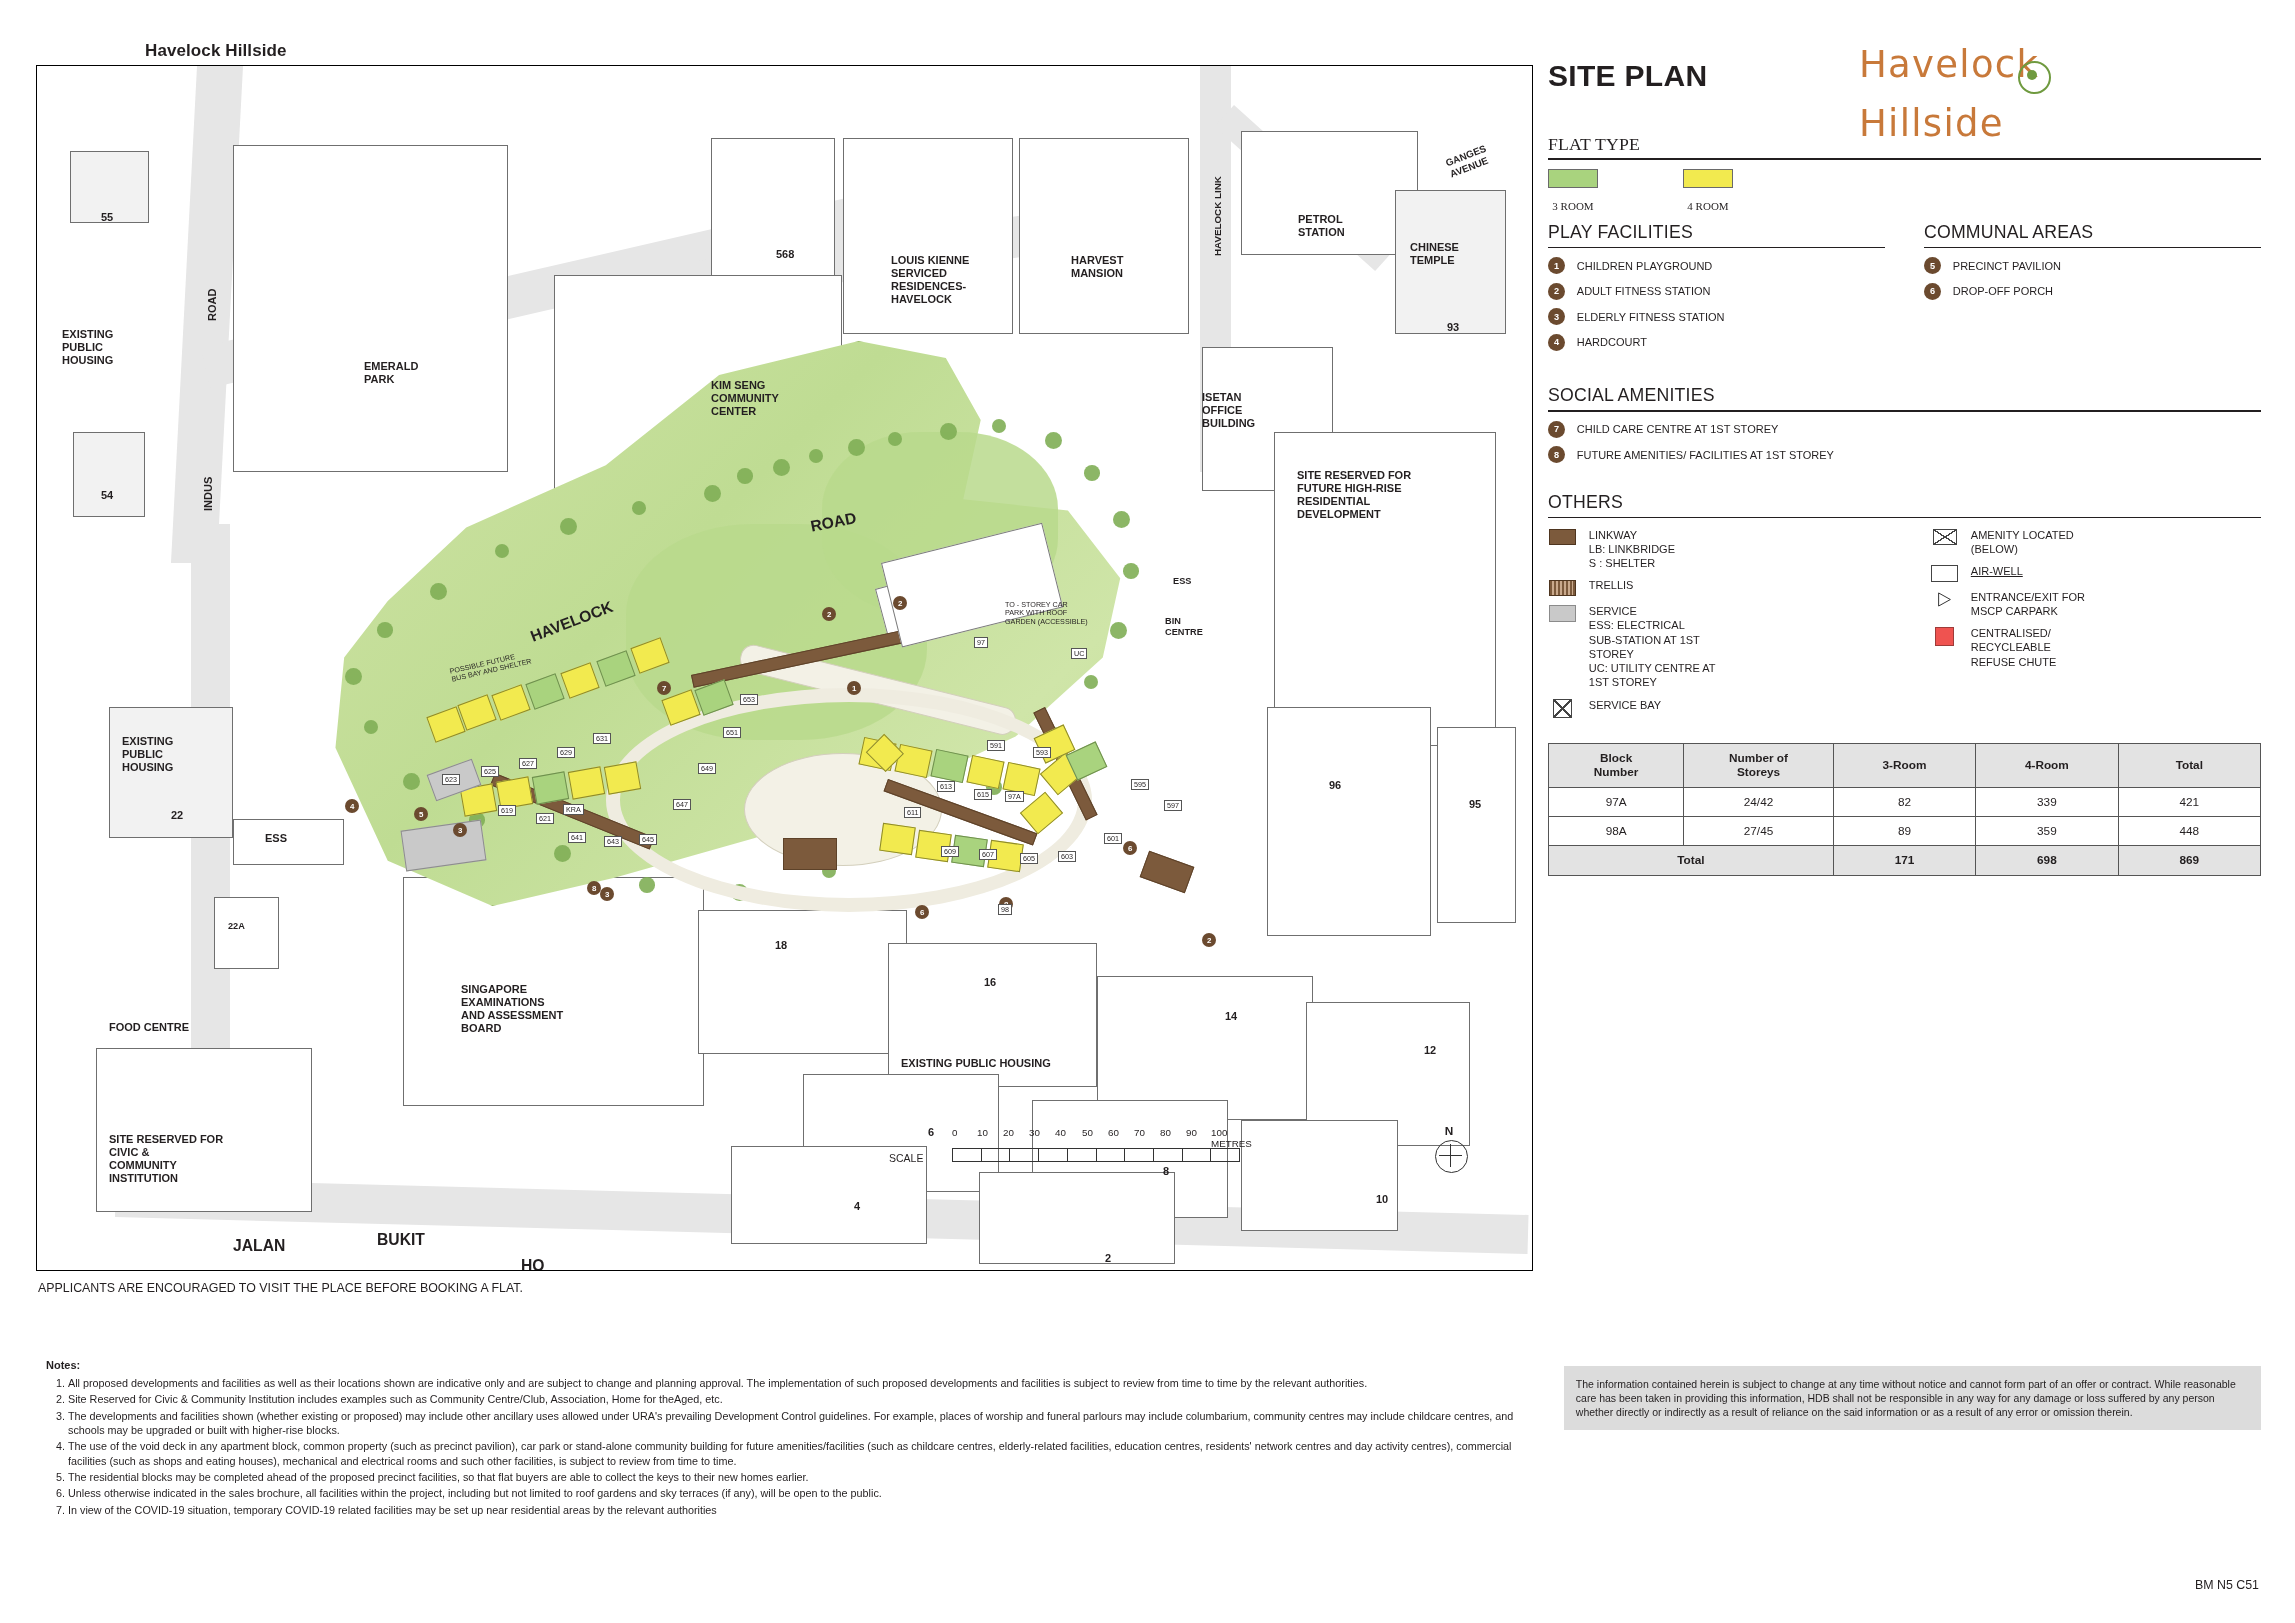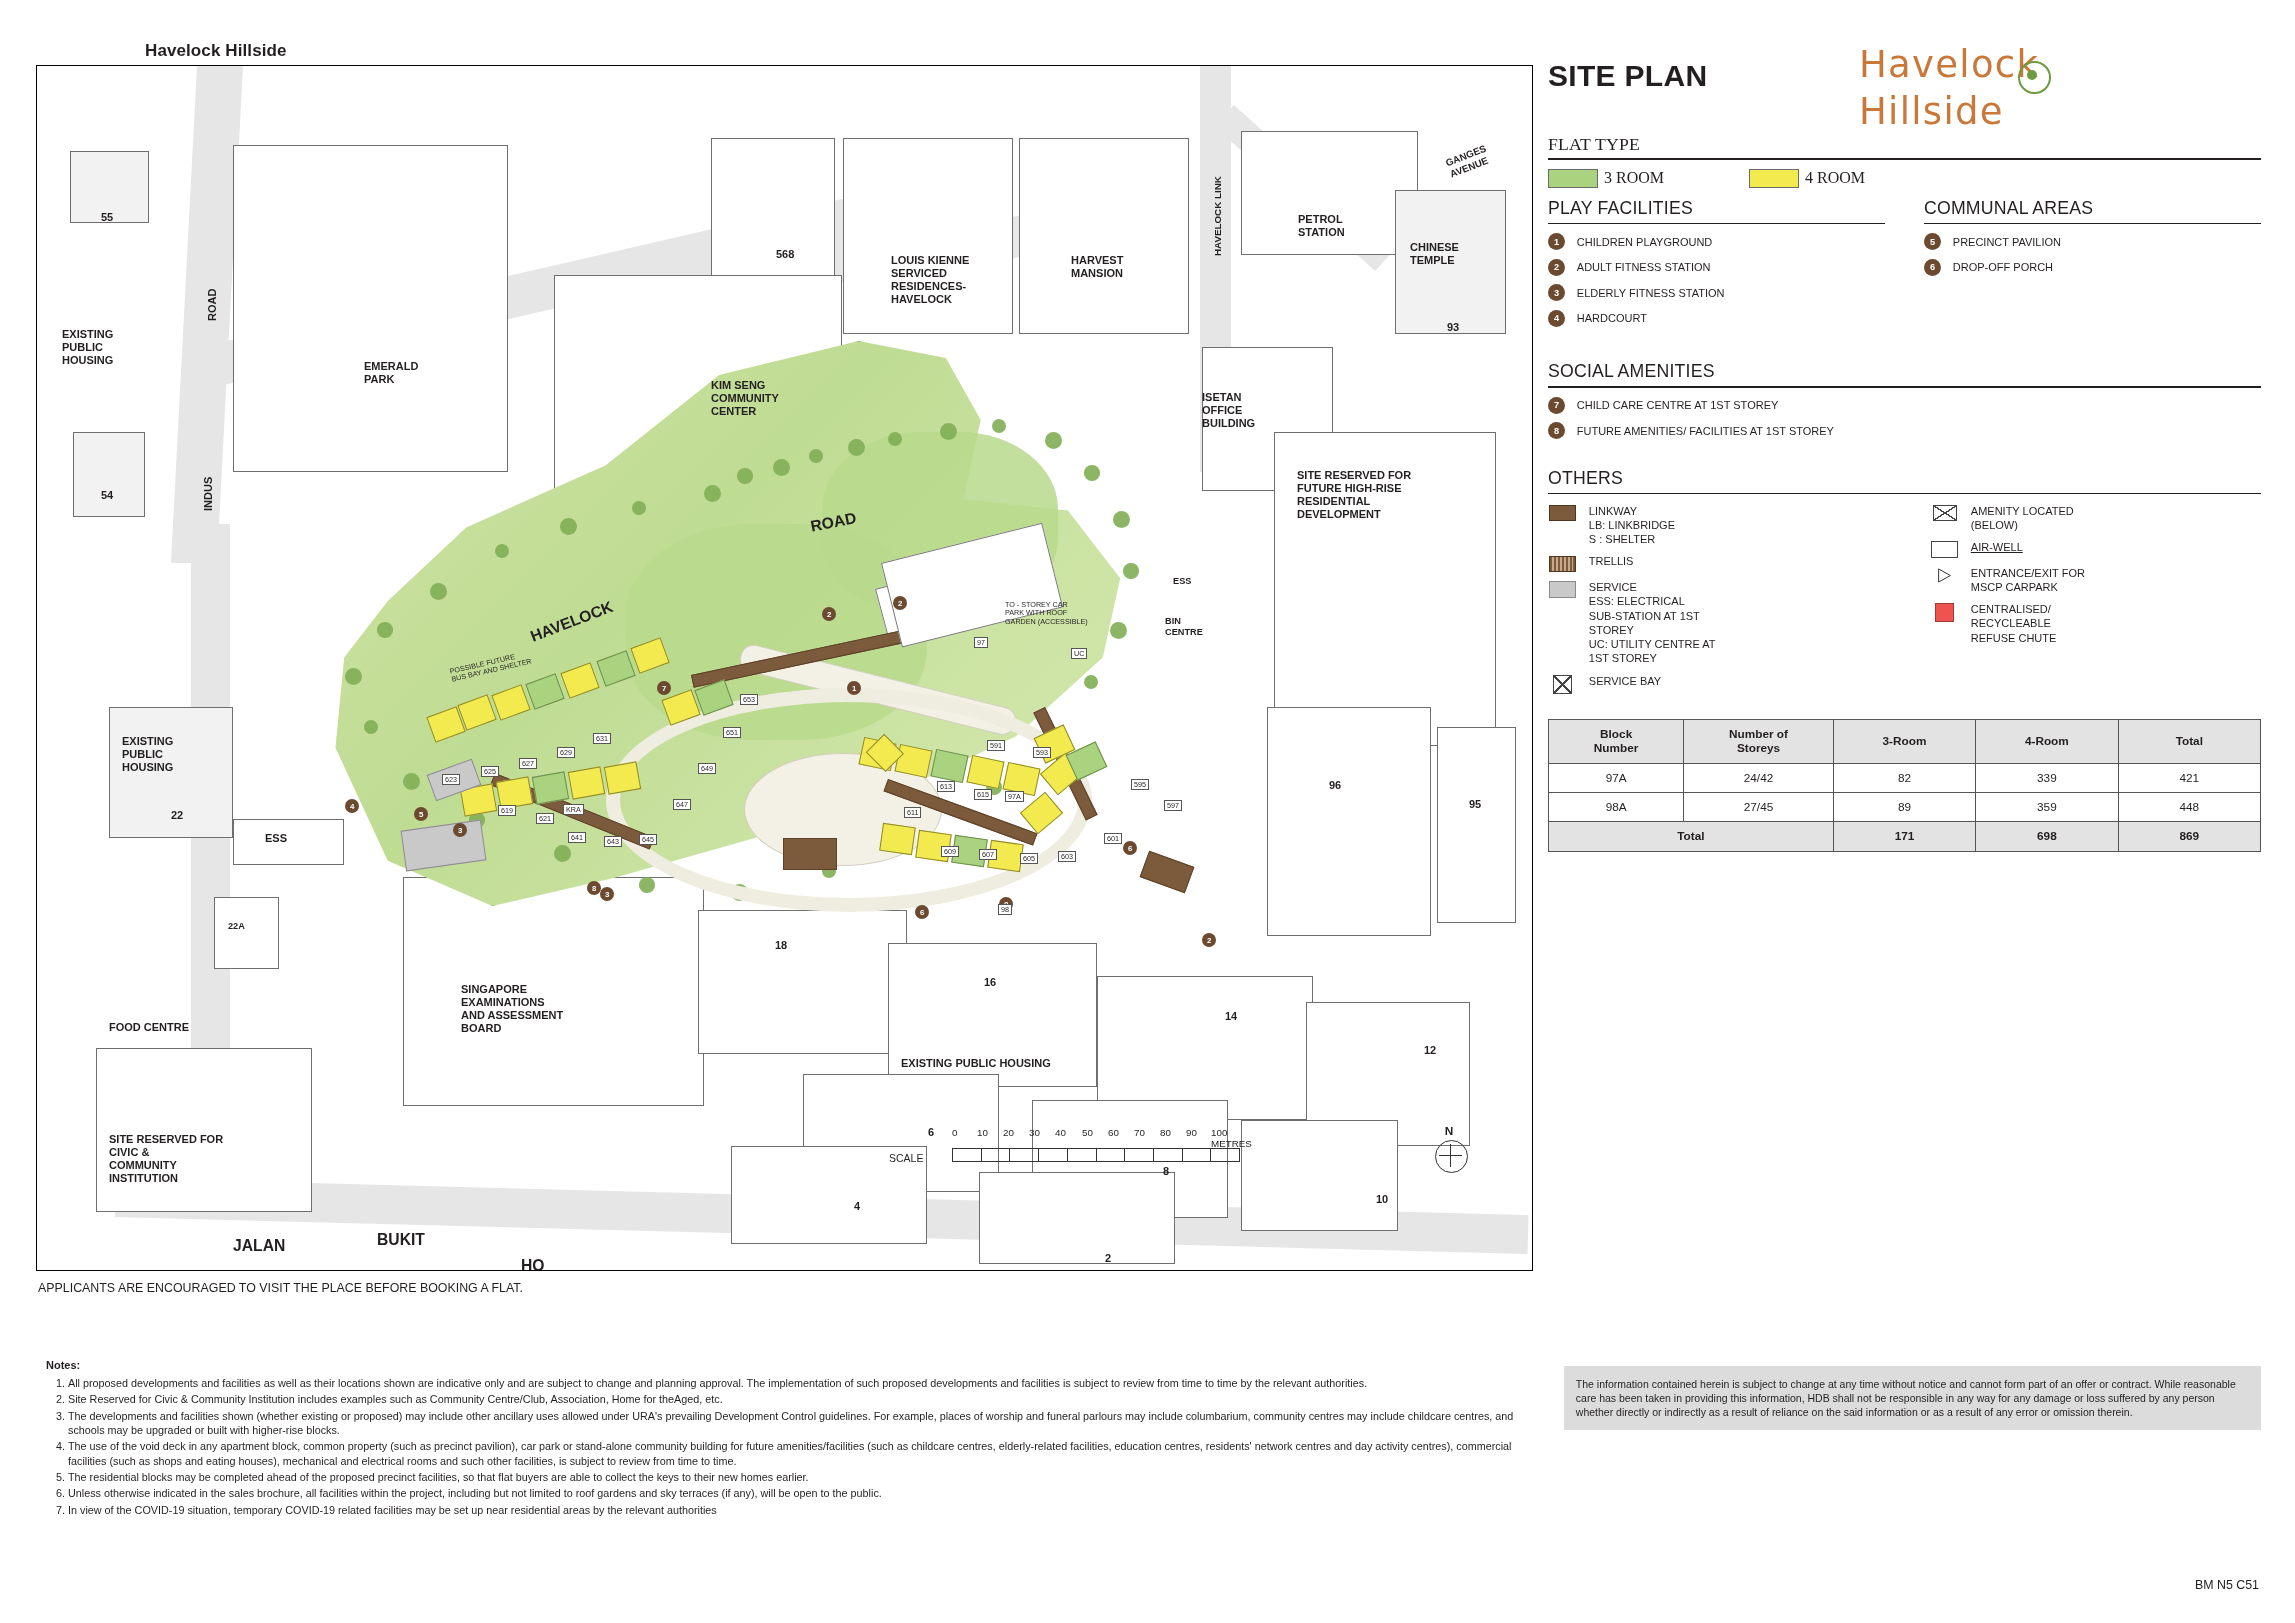--- a/index.html
+++ b/index.html
@@ -76,30 +76,30 @@
   .compass .needle{position:absolute;left:23px;top:19.6px;width:1.3px;height:23.6px;background:#333;}
   .compass .needle2{position:absolute;left:11.8px;top:31px;width:23.6px;height:1.3px;background:#333;}
 
   .applicants{position:absolute;left:38px;top:1281px;font-size:12.4px;}
 
   
   .right{position:absolute;left:1548px;top:39px;width:713px;}
   .site-plan-h{font-size:30px;font-weight:bold;letter-spacing:0.3px;margin:19.6px 0 0 0;}
   .logo{position:absolute;left:311px;top:6.5px;width:281px;height:98px;}
   .logo .l1,.logo .l2{font-family:"DejaVu Sans", sans-serif;color:#c8793a;font-size:37px;letter-spacing:1.3px;line-height:1.0;}
-  .logo .l2{margin-top:10px;}
+  .logo .l2{margin-top:22px;}
   .logo .swirl{position:absolute;left:159px;top:15.7px;width:29px;height:29px;border:2.6px solid #6f9a3f;border-radius:50%;}
   .logo .swirl:after{content:"";position:absolute;left:6.5px;top:6.5px;width:10.5px;height:10.5px;border-radius:50%;background:#6f9a3f;}
 
   .sec-h{font-size:17.7px;margin:0 0 3.9px 0;letter-spacing:0.2px;}
   .rule{height:1.3px;background:#231f20;margin-bottom:9.2px;}
 
   .flat-types{display:flex;gap:85px;align-items:center;margin-bottom:2.6px;}
   .swatch{width:48px;height:17px;border:0.7px solid #6a6a6a;display:inline-block;vertical-align:middle;}
-  .ft-item{display:flex;align-items:center;gap:6px;font-size:16px;}
+  .ft-item{display:flex;align-items:center;gap:12px;font-size:11px;flex-direction:column;}
 
   .two-col{display:flex;gap:39px;}
   .col{flex:1;}
   .legend-item{display:flex;align-items:center;gap:11.8px;margin-bottom:8.5px;font-size:11px;}
   .bullet{width:17px;height:17px;border-radius:50%;background:#6b4a2f;color:#fff;font-size:9.2px;
           font-weight:bold;display:flex;align-items:center;justify-content:center;flex:none;}
 
   .others-grid{display:flex;gap:51px;}
   .others-col{flex:1;}
   .o-item{display:flex;gap:11.8px;margin-bottom:7.9px;font-size:11px;line-height:1.3;}

